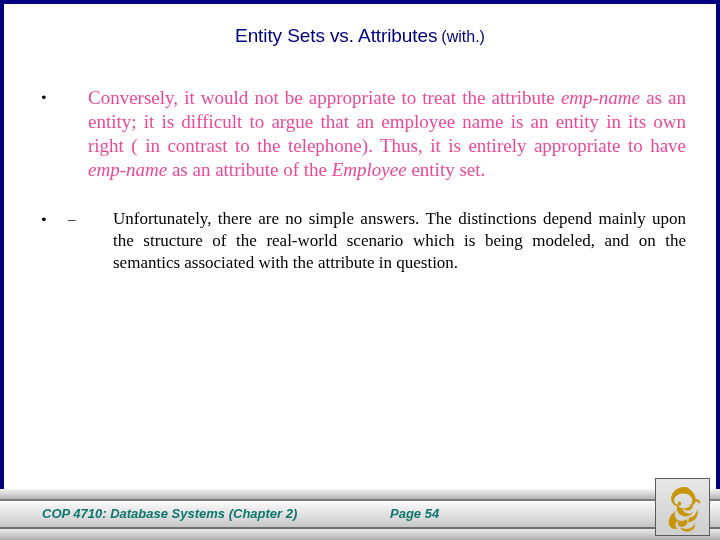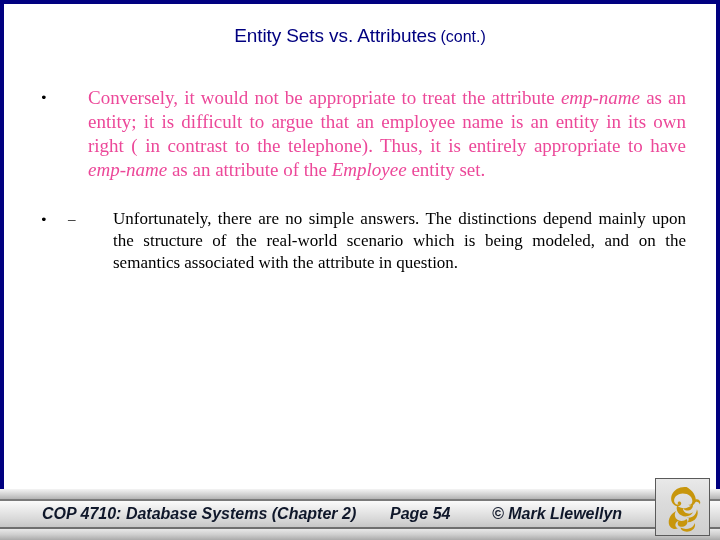--- a/index.html
+++ b/index.html
@@ -169,24 +169,24 @@
     height: 11px;
     background: linear-gradient(to bottom, #e8e8e8 0%, #cfcfcf 50%, #ababab 100%);
   }
 
   .fitem {
     position: absolute;
     top: 12px;
     height: 26px;
     line-height: 26px;
     font-family: "Liberation Sans", "DejaVu Sans", sans-serif;
-    font-size: 16px;
+    font-size: 13px;
     font-weight: bold;
     font-style: italic;
-    color: #0f172a;
+    color: #0f766e;
     white-space: nowrap;
     text-align: right;
   }
   #footer-course { left: 42px; }
   #footer-page   { left: 390px; }
   #footer-copy   { left: 492px; }
 
   
   #logo-box {
     position: absolute;
@@ -205,21 +205,21 @@
 <body>
 
 <div id="slide">
 
   <div id="border-top"></div>
   <div id="border-left"></div>
   <div id="border-right"></div>
 
   <div id="title-area">
     <span id="title-main">Entity Sets vs. Attributes</span>
-    <span id="title-suffix">(cont.)</span>
+    <span id="title-suffix">(with.)</span>
   </div>
 
   <div id="content">
 
     <div class="bullet-row">
       <span class="bullet-mark">•</span>
       <div class="bullet-text">Conversely, it would not be appropriate to treat the attribute <i class="em">emp-name</i> as an entity; it is difficult to argue that an employee name is an entity in its own right ( in contrast to the telephone).  Thus, it is entirely appropriate to have <i class="em">emp-name</i> as an attribute of the <i class="em">Employee</i> entity set.</div>
     </div>
 
     <div class="bullet-row" style="margin-top:26px;">
@@ -235,21 +235,20 @@
 
   <div id="footer">
     <div class="fbar" id="fbar-a"></div>
     <div class="fbar" id="fbar-sep1"></div>
     <div class="fbar" id="fbar-main"></div>
     <div class="fbar" id="fbar-sep2"></div>
     <div class="fbar" id="fbar-b"></div>
 
     <span class="fitem" id="footer-course">COP 4710: Database Systems  (Chapter 2)</span>
     <span class="fitem" id="footer-page">Page 54</span>
-    <span class="fitem" id="footer-copy">© Mark Llewellyn</span>
   </div>
 
   <div id="logo-box">
     <svg width="53" height="56" viewBox="0 0 53 56">
       <g fill="#C8960C">
         <path d="M30.5 8.0 C24.0 7.2 18.2 10.4 16.0 15.6 C14.2 19.9 15.4 24.2 18.6 26.3
                  C20.6 27.6 23.0 27.5 24.4 26.2 C25.6 25.1 25.5 23.4 24.3 22.7
                  C23.3 22.1 22.1 22.5 21.8 23.5 C21.5 24.4 22.0 25.1 22.7 25.2
                  C21.5 25.9 19.9 25.5 19.0 24.3 C17.5 22.4 17.9 19.4 19.8 17.3
                  C22.3 14.5 26.8 13.6 30.8 15.1 C33.6 16.1 35.6 18.2 36.2 20.7

